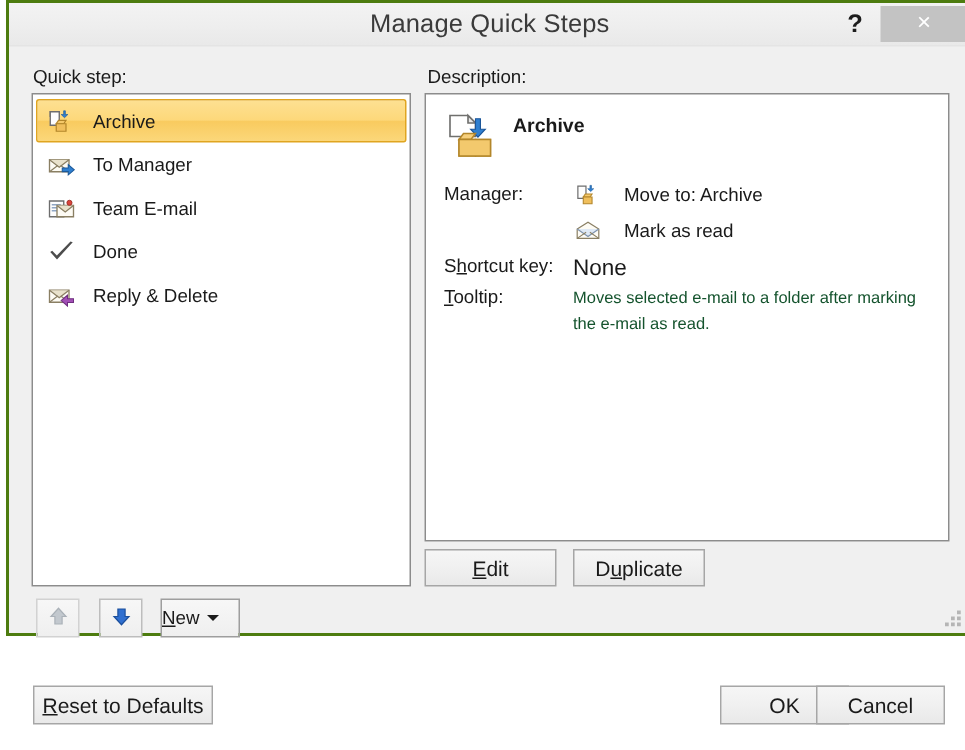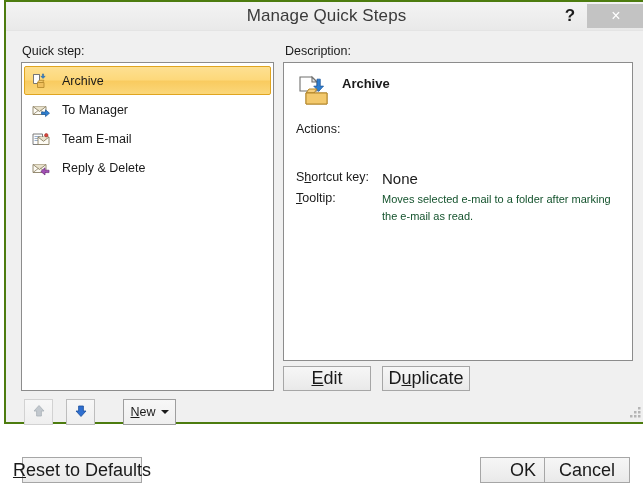--- a/index.html
+++ b/index.html
@@ -213,21 +213,21 @@
     color: #14532d;
     line-height: 17px;
   }
 
   
   .btn {
     position: absolute;
     box-sizing: border-box;
     background: linear-gradient(to bottom, #f6f6f6 0%, #f0f0f0 50%, #e9e9e9 100%);
     border: 1px solid #a6a6a6;
-    font-size: 18px;
+    font-size: 14px;
     color: #1a1a1a;
     text-align: center;
     cursor: default;
     white-space: nowrap;
     display: flex;
     align-items: center;
     justify-content: center;
     font-family: "Liberation Sans", sans-serif;
   }
   #btn-edit      { left: 277px; top: 364px; width: 88px; height: 25px; }
@@ -252,26 +252,24 @@
   #btn-movedown { left: 60px; top: 397px; width: 29px; height: 26px; }
   #btn-new {
     position: absolute;
     left: 101px; top: 397px;
     width: 53px; height: 26px;
     box-sizing: border-box;
     background: linear-gradient(to bottom, #f7f7f7 0%, #efefef 100%);
     border: 1px solid #9e9e9e;
     display: flex;
     align-items: center;
-    justify-content: center;
     gap: 5px;
     font-size: 12.5px;
     color: #1a1a1a;
     cursor: default;
-    margin-left: 16px;
   }
   .caret-down {
     width: 0; height: 0;
     border-left: 4px solid transparent;
     border-right: 4px solid transparent;
     border-top: 4px solid #1a1a1a;
   }
 
   
   #resize-grip {
@@ -332,20 +330,28 @@
           <path d="M2 5 h9.5 v10.5 h-9.5 z" fill="#fdfdfd" stroke="#6d6d6d" stroke-width="0.9"></path>
           <path d="M3.5 7.5 h6 M3.5 9.5 h6 M3.5 11.5 h4" stroke="#8fa6c4" stroke-width="0.9"></path>
           <path d="M7 8 h11 v7.5 h-11 z" fill="#fdfbf4" stroke="#8a7f63" stroke-width="0.9"></path>
           <path d="M7 8 l5.5 4.3 l5.5 -4.3" fill="#e9e2cc" stroke="#8a7f63" stroke-width="0.9"></path>
           <circle cx="15.3" cy="6.2" r="1.7" fill="#d9453c" stroke="#9e2b24" stroke-width="0.6"></circle>
         </svg>
       </span>
       <span class="row-label">Team E-mail</span>
     </div>
 
+    <div class="list-row">
+      <span class="row-icon">
+        <svg width="20" height="20" viewBox="0 0 20 20">
+          <path d="M2.5 10 L7 15 L17.5 3.5 L16 3 L6.9 12.4 L3.8 9.2 Z" fill="#4d4d4d"></path>
+        </svg>
+      </span>
+      <span class="row-label">Done</span>
+    </div>
 
     <div class="list-row">
       <span class="row-icon">
         <svg width="20" height="20" viewBox="0 0 20 20">
           <path d="M2 6.5 h13 v8 h-13 z" fill="#fdfbf4" stroke="#8a7f63" stroke-width="0.9"></path>
           <path d="M2 6.5 l6.5 5 l6.5 -5" fill="#e9e2cc" stroke="#8a7f63" stroke-width="0.9"></path>
           <path d="M2 14.5 l5.5 -4.2 M15 14.5 l-5.5 -4.2" stroke="#8a7f63" stroke-width="0.8" fill="none"></path>
           <path d="M18 12.2 h-4 v-2.4 l-4.2 3.6 l4.2 3.6 v-2.4 h4 z" fill="#a24fb5" stroke="#6f2f80" stroke-width="0.7"></path>
         </svg>
       </span>
@@ -385,22 +391,45 @@
           <path d="M25 5 v8.5 h4 l-6 6.5 l-6 -6.5 h4 V5 z" fill="#2f7fd0" stroke="#1b5599" stroke-width="0.9" transform="translate(0.5,0) scale(0.82) translate(4,2.5)"></path>
           <path d="M10 20 h8 l3 -4 h-8 z" fill="#f6cf7c" stroke="#b3862a" stroke-width="1"></path>
           <path d="M10 20 h11 v11 h-11 z" fill="#f2c463" stroke="#b3862a" stroke-width="1"></path>
           <path d="M21 20 h10 v11 h-10 z" fill="#f2c463" stroke="#b3862a" stroke-width="1"></path>
           <path d="M10 20 h21 v11 h-21 z" fill="#f3c96d" stroke="#b3862a" stroke-width="1"></path>
         </svg>
       </span>
       <span id="desc-title">Archive</span>
     </div>
 
-    <div class="desc-field-label" id="actions-label">Actions:</div>
-
+    <div class="desc-field-label" id="actions-label">Manager:</div>
+
+    <div id="actions-list">
+      <div class="action-row">
+        <span class="action-icon">
+          <svg width="18" height="18" viewBox="0 0 20 20">
+            <path d="M2.5 3.5 h6 v9 h-6 z" fill="#fdfdfd" stroke="#6d6d6d" stroke-width="0.9"></path>
+            <path d="M6.5 11.5 l5 0 1.5 -2.2 h-5 z" fill="#f5c96a" stroke="#b3862a" stroke-width="0.8"></path>
+            <path d="M6.5 11.5 h6.5 v5 h-6.5 z" fill="#f0bf5c" stroke="#b3862a" stroke-width="0.8"></path>
+            <path d="M12.4 3 l0 3.4 l2.3 0 l-3.1 3 l-3.1 -3 l2.3 0 l0 -3.4 z" fill="#2f7fd0" stroke="#1c5999" stroke-width="0.6" transform="translate(1.5,0) scale(0.72) translate(3,1)"></path>
+          </svg>
+        </span>
+        <span class="action-text">Move to: Archive</span>
+      </div>
+      <div class="action-row">
+        <span class="action-icon">
+          <svg width="18" height="18" viewBox="0 0 20 20">
+            <path d="M2 8.5 l8 -5 l8 5 v7 h-16 z" fill="#fdfbf4" stroke="#8a7f63" stroke-width="0.9"></path>
+            <path d="M2 8.5 l8 5.5 l8 -5.5" fill="#dfe9f5" stroke="#7f93ad" stroke-width="0.9"></path>
+            <path d="M2 15.5 l6.6 -4.6 M18 15.5 l-6.6 -4.6" stroke="#8a7f63" stroke-width="0.8" fill="none"></path>
+          </svg>
+        </span>
+        <span class="action-text">Mark as read</span>
+      </div>
+    </div>
 
     <div class="desc-field-label" id="shortcut-label"><span>S</span><u>h</u><span>ortcut key:</span></div>
     <div id="shortcut-value">None</div>
 
     <div class="desc-field-label" id="tooltip-label"><u>T</u><span>ooltip:</span></div>
     <div id="tooltip-value">Moves selected e-mail to a folder after marking the e-mail as read.</div>
 
   </div>
 
   <div class="btn" id="btn-edit">

